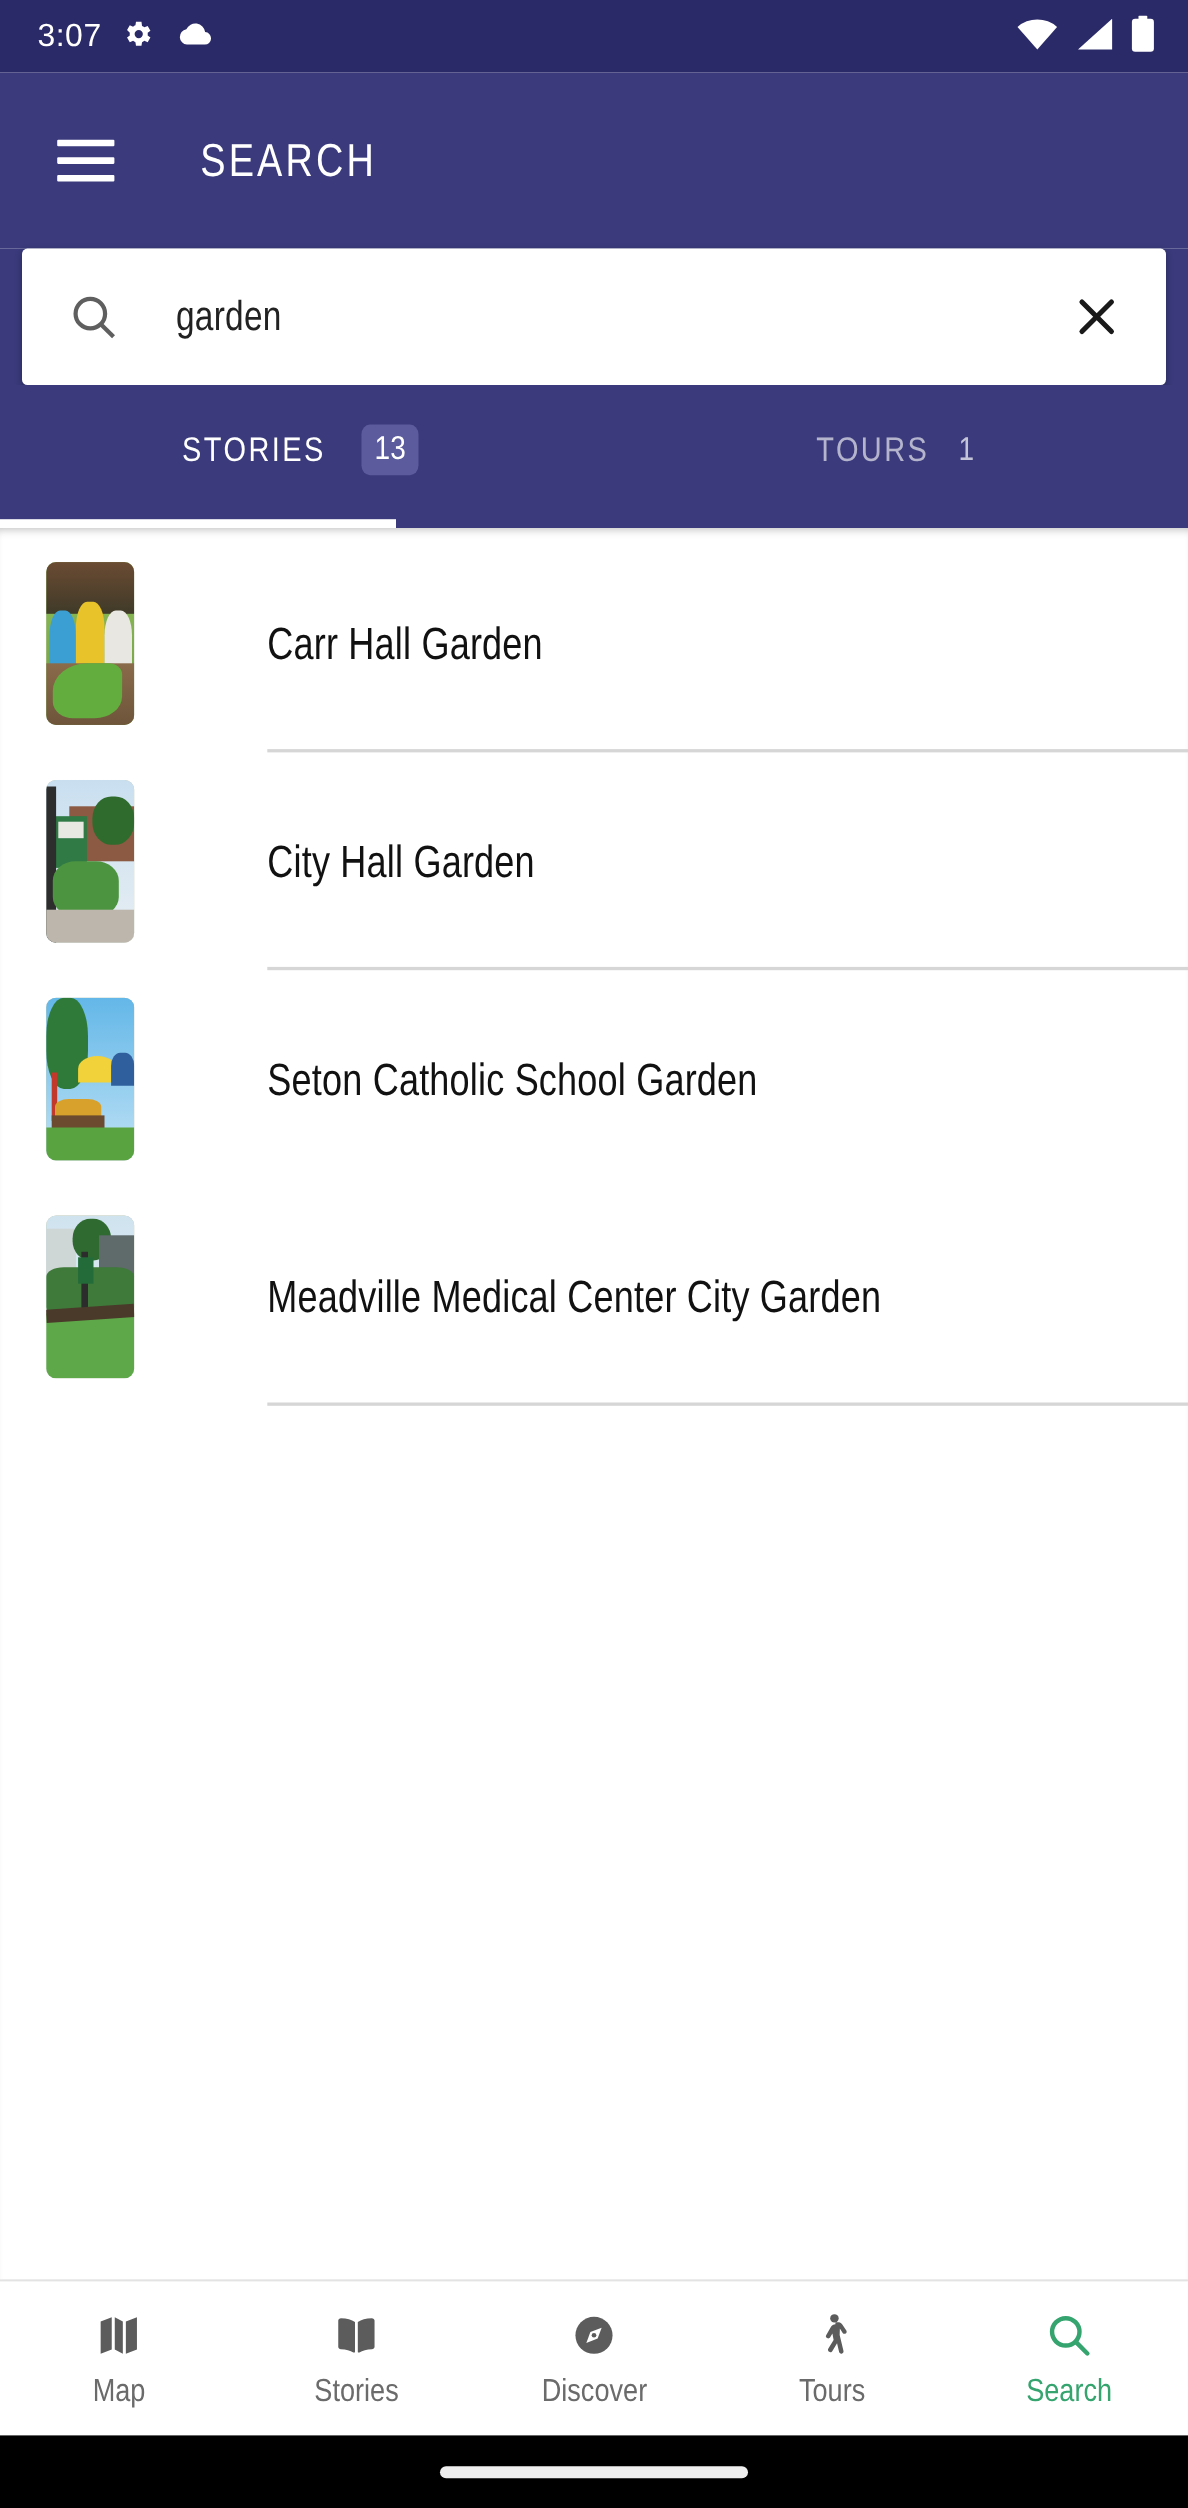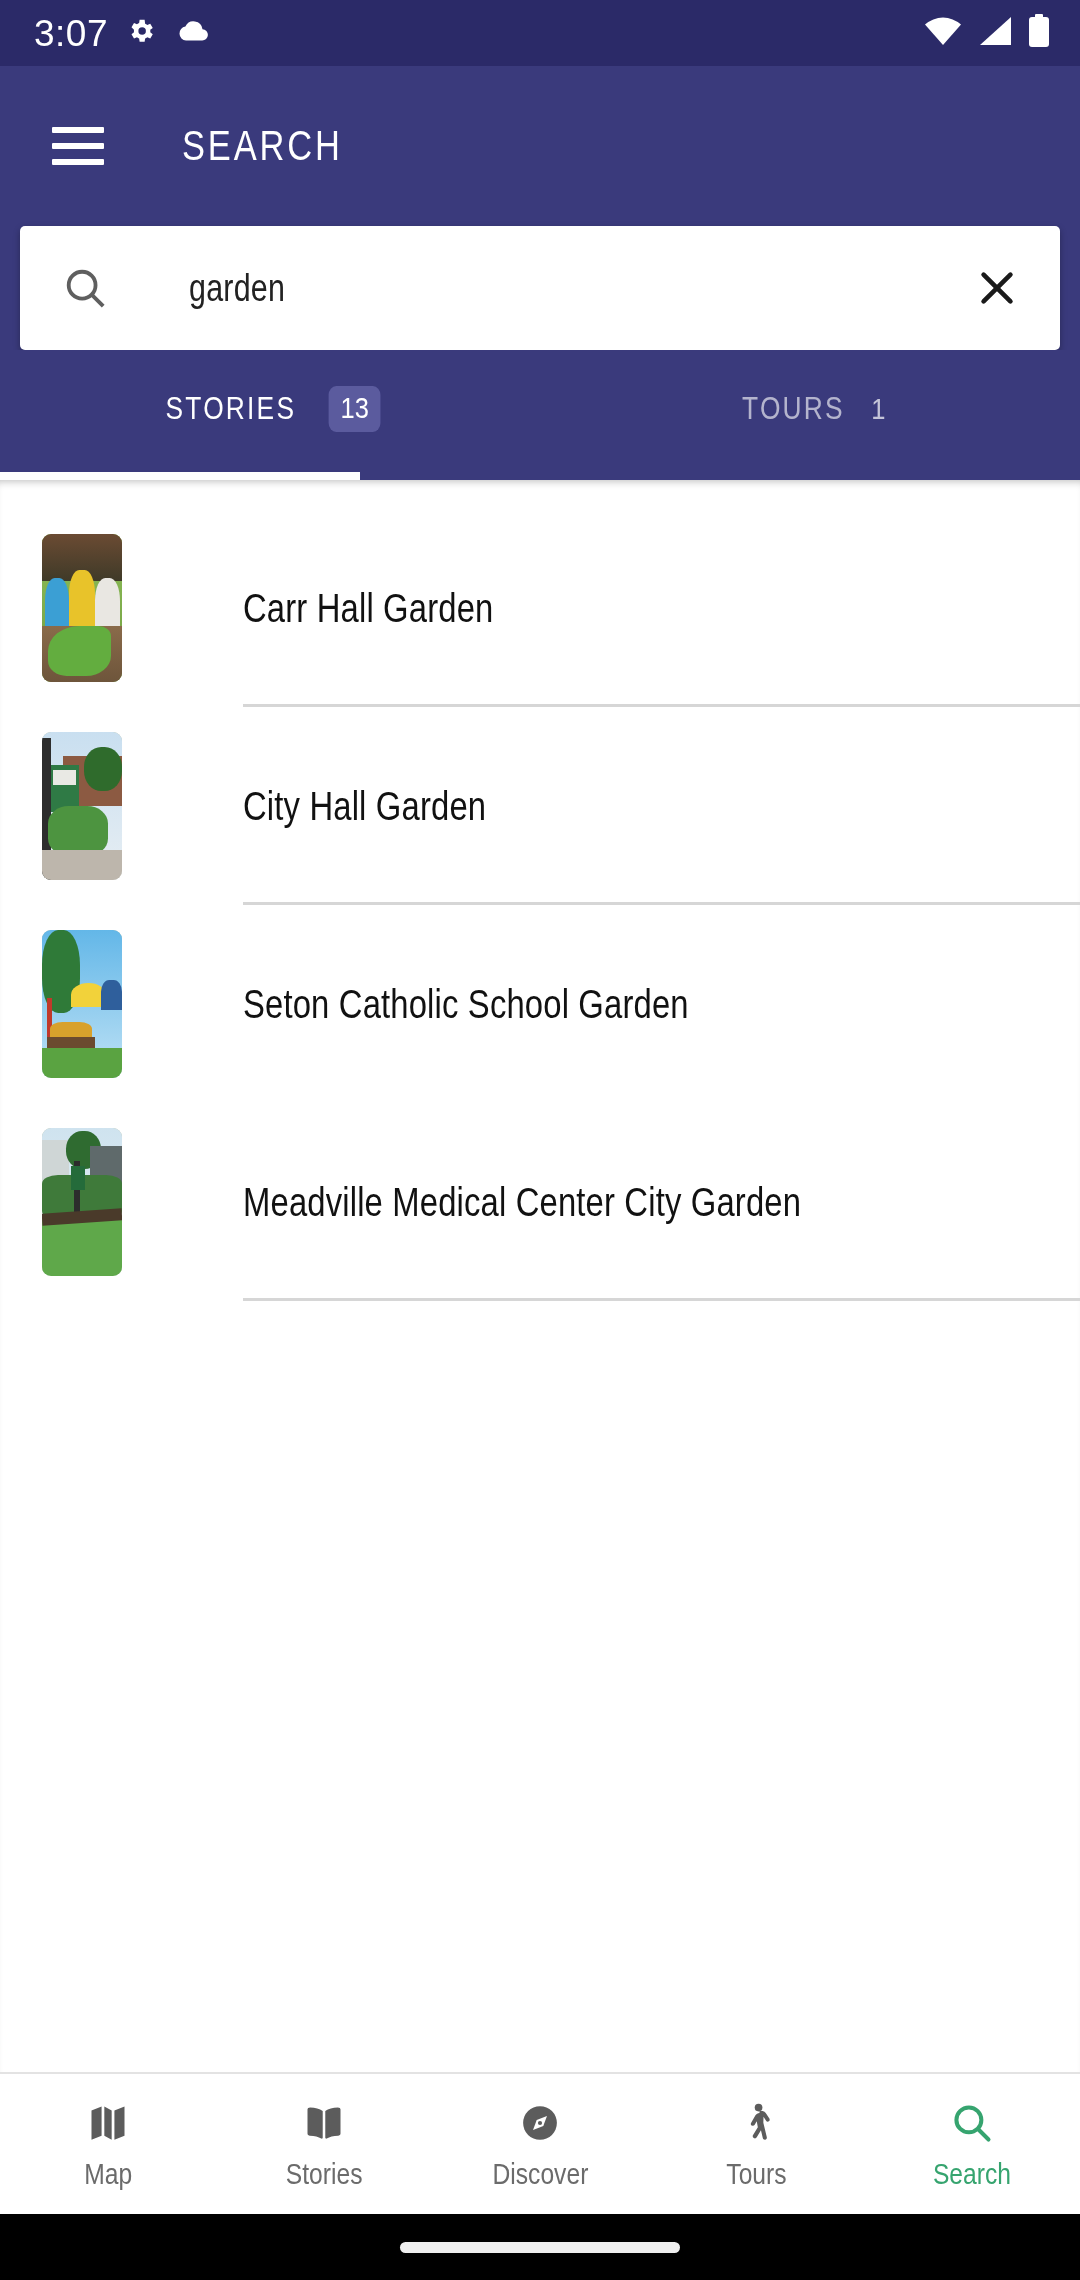--- a/index.html
+++ b/index.html
@@ -30,21 +30,21 @@
     padding: 0 30px 0 34px;
     flex: 0 0 auto;
   }
   .status-left {
     display: flex;
     align-items: center;
     gap: 18px;
   }
   .status-time {
     color: #ffffff;
-    font-size: 37px;
+    font-size: 29px;
     font-stretch: condensed;
     letter-spacing: 0.5px;
     line-height: 1;
   }
   .status-icon-s { display: block; }
   .status-right {
     margin-left: auto;
     display: flex;
     align-items: center;
     gap: 16px;
@@ -92,21 +92,20 @@
     flex: 0 0 auto;
   }
   .search-box {
     height: 124px;
     background: #ffffff;
     border-radius: 5px;
     display: flex;
     align-items: center;
     padding: 0 36px 0 42px;
     box-shadow: 0 3px 7px rgba(0,0,0,0.30);
-    gap: 29px;
   }
   .search-icon-wrap {
     flex: 0 0 auto;
     display: flex;
     align-items: center;
     justify-content: center;
     width: 46px;
     height: 46px;
   }
   .search-input {
@@ -183,21 +182,21 @@
   }
 
   
   .list-area {
     flex: 1 1 auto;
     background: #ffffff;
     overflow: hidden;
     position: relative;
     box-shadow: inset 0 7px 9px -6px rgba(0,0,0,0.28);
   }
-  .list-scroll { padding-top: 29px; }
+  .list-scroll { padding-top: 6px; }
   .row {
     display: flex;
     align-items: center;
     height: 198px;
     padding-left: 42px;
     cursor: pointer;
     position: relative;
   }
   .row .thumb {
     flex: 0 0 auto;

